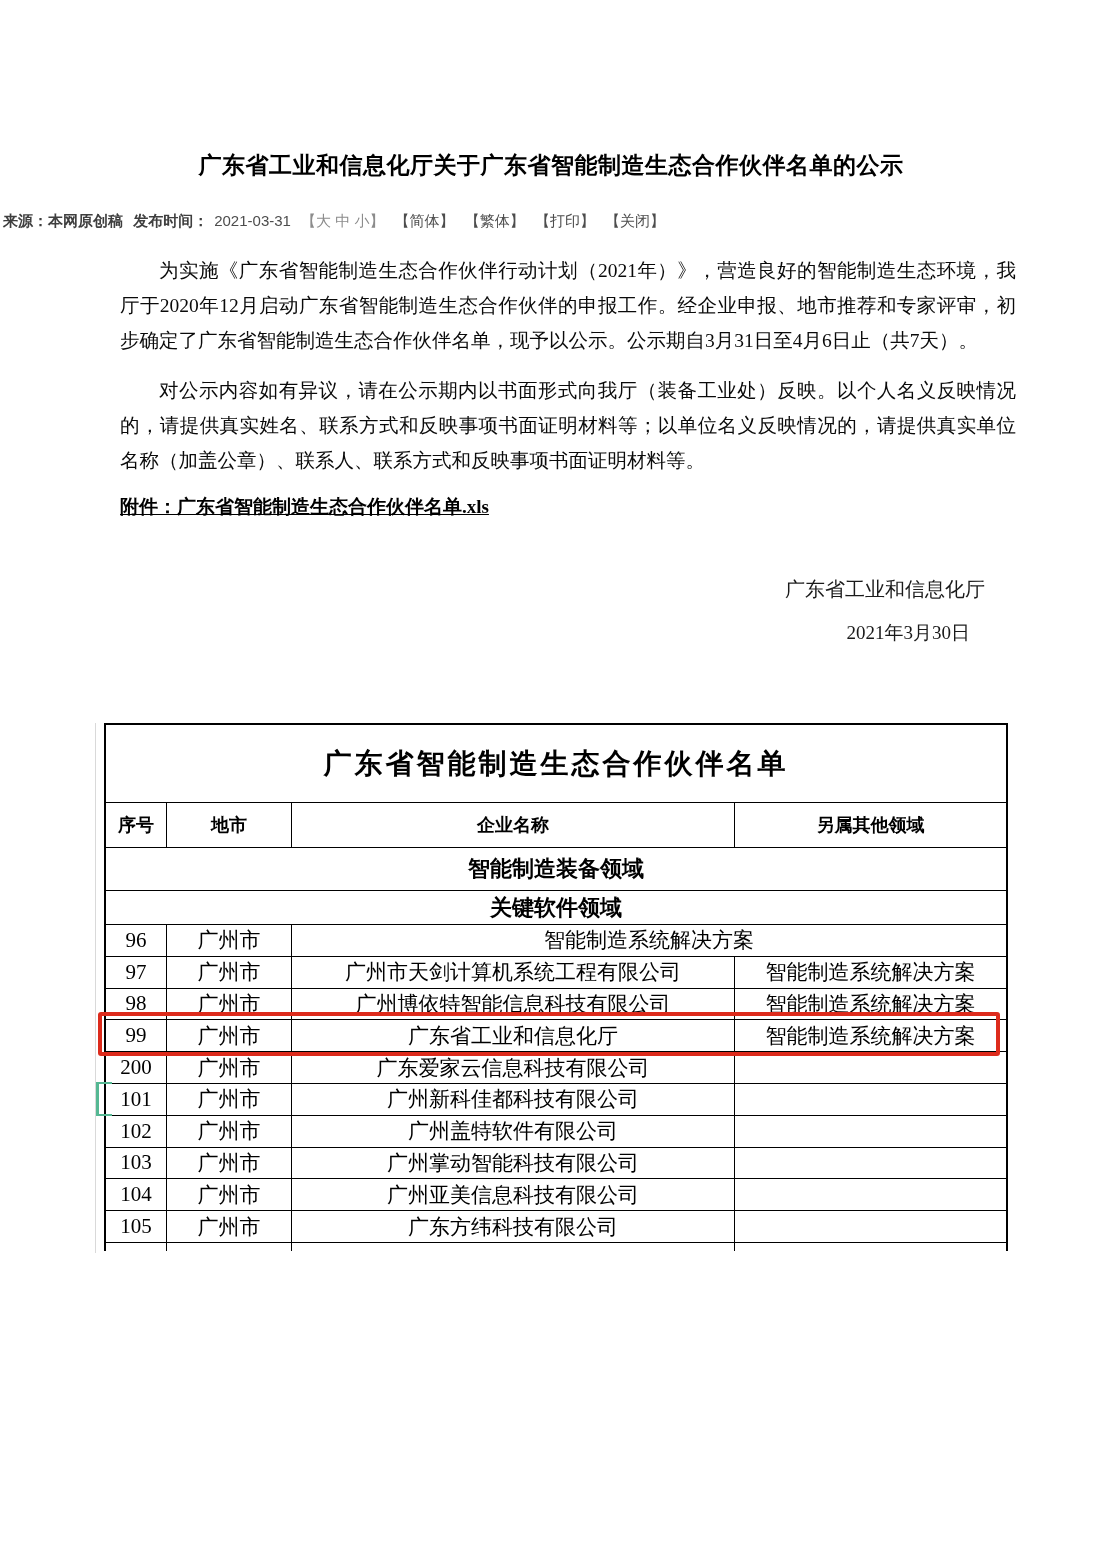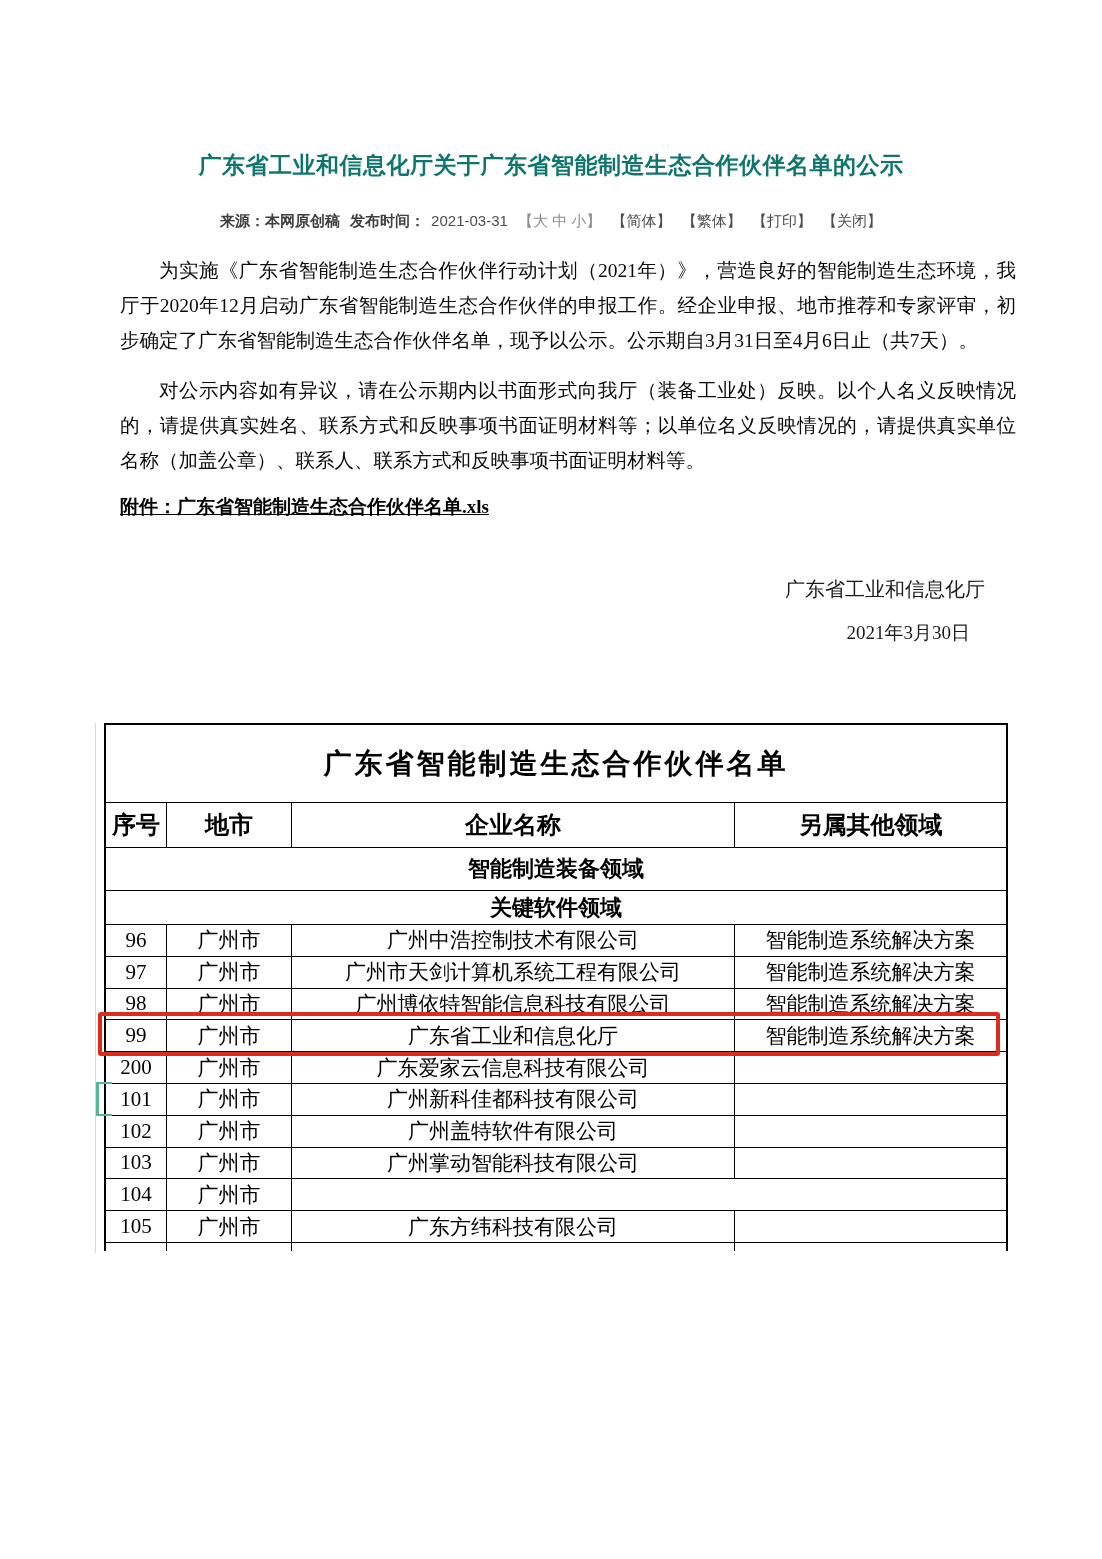--- a/index.html
+++ b/index.html
@@ -6,25 +6,25 @@
   .page {
     position:relative; width:1102px; height:1559px; background:#ffffff;
     overflow:hidden; color:#000;
     font-family:"Liberation Serif","DejaVu Serif",serif;
   }
 
   
   .doc-title {
     position:absolute; top:150px; left:0; width:100%;
     text-align:center; font-family:"Liberation Sans","DejaVu Sans",sans-serif;
-    font-weight:bold; font-size:23px; letter-spacing:0.5px; color:#0f766e;
+    font-weight:bold; font-size:23px; letter-spacing:0.5px; color:#000000;
   }
   .meta {
     position:absolute; top:212px; left:0; width:100%;
-    text-align:center; font-size:15px; color:#4d4d4d;
+    text-align:left; font-size:15px; color:#4d4d4d;
     font-family:"Liberation Sans","DejaVu Sans",sans-serif;
   }
   .meta span { margin:0 3px; }
   .meta .lbl { font-weight:bold; color:#3f3f3f; }
   .meta .sizes { color:#8c8c8c; }
 
   
   .para {
     position:absolute; left:120px; width:896px;
     font-size:19.5px; line-height:35px; text-align:justify;
@@ -53,21 +53,21 @@
   .cell {
     box-sizing:border-box; border-right:1.5px solid #000;
     display:flex; align-items:center; justify-content:center;
     overflow:hidden; white-space:nowrap;
   }
   .cell:last-child { border-right:none; }
   .c-no { width:61px; } .c-city { width:125px; } .c-company { width:443px; } .c-field { flex:1; }
   .c-full { flex:1; }
 
   .row-title   { height:77px; font-size:28px; font-weight:bold; letter-spacing:3px; }
-  .row-head    { height:45px; font-size:24px; font-weight:bold; }
+  .row-head    { height:45px; font-size:18px; font-weight:bold; }
   .row-sec1    { height:43px; font-size:22px; font-weight:bold; }
   .row-sec2    { height:34px; font-size:22px; font-weight:bold; }
   .row-data    { height:31.8px; font-size:21px; }
   .row-partial { height:14px; }
 
   
   .red-box {
     position:absolute; left:98px; top:1012px; width:902px; height:44px;
     box-sizing:border-box; border:4px solid #dd2b1c; border-radius:3px;
     pointer-events:none;
@@ -126,21 +126,20 @@
     <div class="trow row-sec1">
       <div class="cell c-full">智能制造装备领域</div>
     </div>
     <div class="trow row-sec2">
       <div class="cell c-full">关键软件领域</div>
     </div>
 
     <div class="trow row-data">
       <div class="cell c-no">96</div>
       <div class="cell c-city">广州市</div>
-      <div class="cell c-company">广州中浩控制技术有限公司</div>
       <div class="cell c-field">智能制造系统解决方案</div>
     </div>
     <div class="trow row-data">
       <div class="cell c-no">97</div>
       <div class="cell c-city">广州市</div>
       <div class="cell c-company">广州市天剑计算机系统工程有限公司</div>
       <div class="cell c-field">智能制造系统解决方案</div>
     </div>
     <div class="trow row-data">
       <div class="cell c-no">98</div>
@@ -174,20 +173,21 @@
     </div>
     <div class="trow row-data">
       <div class="cell c-no">103</div>
       <div class="cell c-city">广州市</div>
       <div class="cell c-company">广州掌动智能科技有限公司</div>
       <div class="cell c-field"></div>
     </div>
     <div class="trow row-data">
       <div class="cell c-no">104</div>
       <div class="cell c-city">广州市</div>
+      <div class="cell c-company">广州亚美信息科技有限公司</div>
       <div class="cell c-field"></div>
     </div>
     <div class="trow row-data">
       <div class="cell c-no">105</div>
       <div class="cell c-city">广州市</div>
       <div class="cell c-company">广东方纬科技有限公司</div>
       <div class="cell c-field"></div>
     </div>
 
     <div class="trow row-partial">

